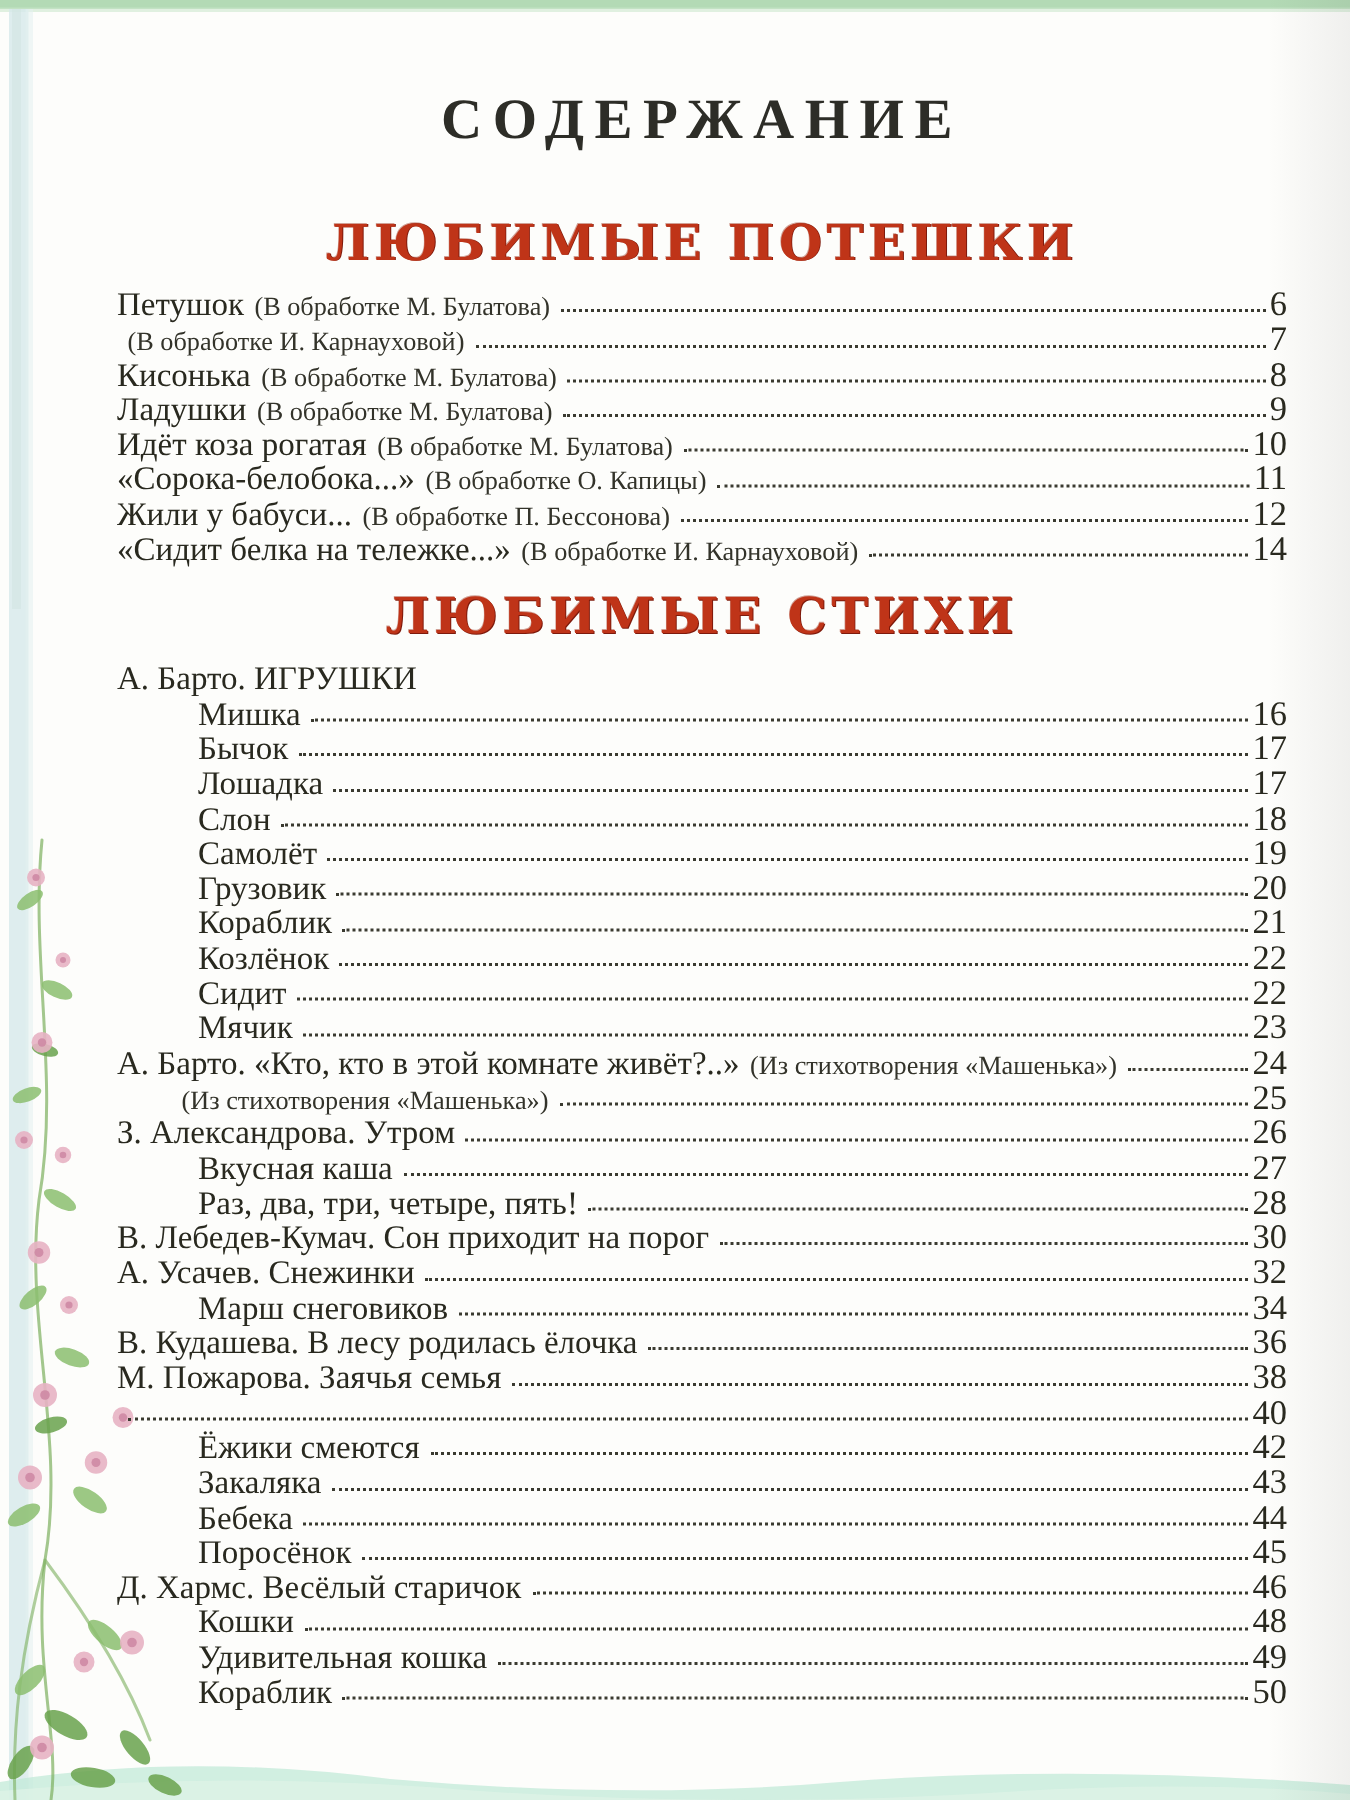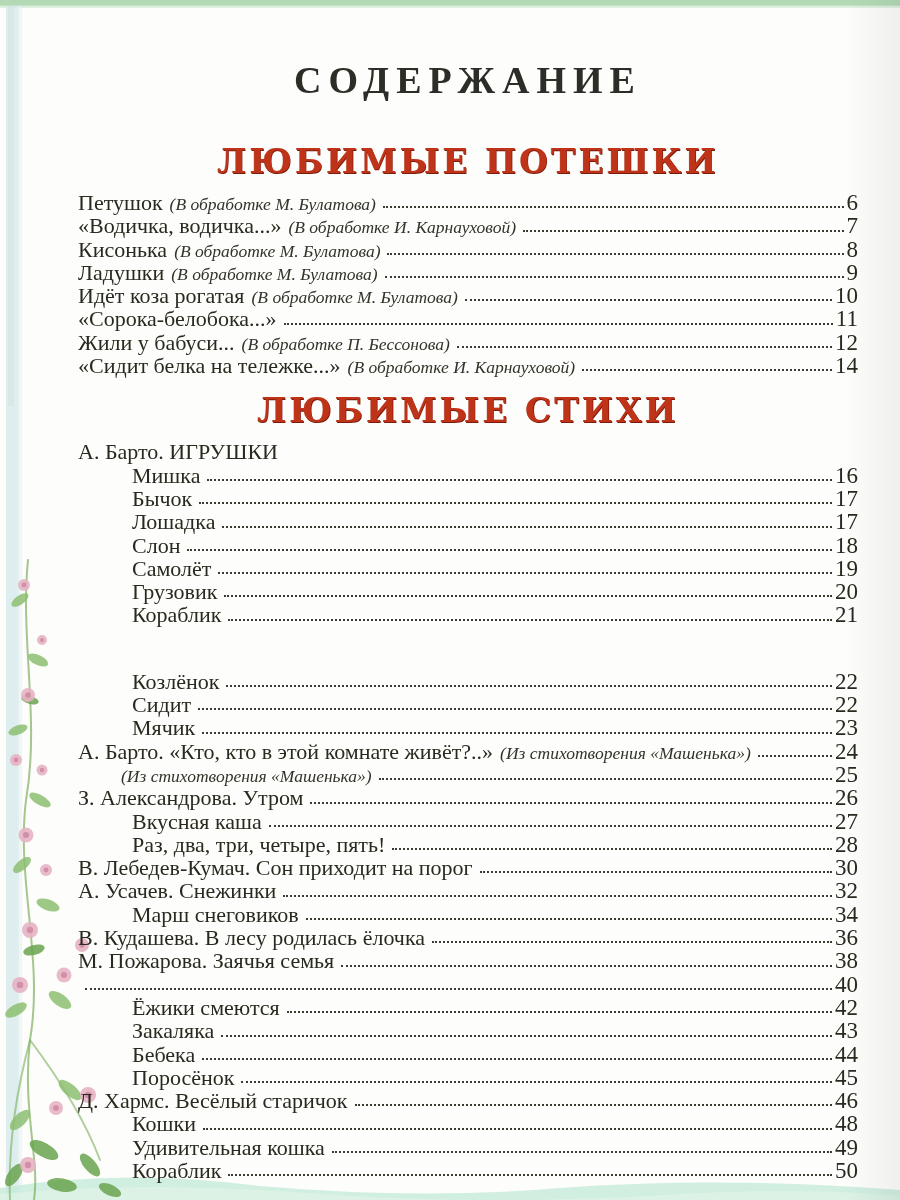--- a/index.html
+++ b/index.html
@@ -37,21 +37,21 @@
   }
   .section-heading.first{margin-top:40px;}
   .section-heading.second{margin-top:14px;}
   .entries{margin-top:10px;}
   .toc-row{
     display:flex;align-items:baseline;
     height:23.3px;line-height:23.3px;
     white-space:nowrap;
   }
   .toc-row .t{font-size:22px;}
-  .toc-row .n{font-size:17.5px;font-style:italic;margin-left:7px;color:#33332a;text-align:center;}
+  .toc-row .n{font-size:17.5px;margin-left:7px;color:#33332a;text-align:center;}
   .toc-row .leader{
     flex:1 1 auto;min-width:8px;height:0;
     border-bottom:2.6px dotted #3a3a30;
     align-self:flex-end;
     margin:0 3px 6px 7px;
   }
   .toc-row .pg{font-size:23px;text-align:right;flex:0 0 auto;}
 </style>
 </head>
 <body>
@@ -144,21 +144,20 @@
 
     <h2 class="section-heading first">ЛЮБИМЫЕ ПОТЕШКИ</h2>
     <div class="entries">
         <div class="toc-row">
           <span class="t">Петушок</span>
           <span class="n">(В обработке М. Булатова)</span>
           <span class="leader"></span>
           <span class="pg">6</span>
         </div>
         <div class="toc-row">
-          <span class="t">«Водичка, водичка...»</span>
           <span class="n">(В обработке И. Карнауховой)</span>
           <span class="leader"></span>
           <span class="pg">7</span>
         </div>
         <div class="toc-row">
           <span class="t">Кисонька</span>
           <span class="n">(В обработке М. Булатова)</span>
           <span class="leader"></span>
           <span class="pg">8</span>
         </div>
@@ -169,20 +168,21 @@
           <span class="pg">9</span>
         </div>
         <div class="toc-row">
           <span class="t">Идёт коза рогатая</span>
           <span class="n">(В обработке М. Булатова)</span>
           <span class="leader"></span>
           <span class="pg">10</span>
         </div>
         <div class="toc-row">
           <span class="t">«Сорока-белобока...»</span>
+          <span class="n">(В обработке О. Капицы)</span>
           <span class="leader"></span>
           <span class="pg">11</span>
         </div>
         <div class="toc-row">
           <span class="t">Жили у бабуси...</span>
           <span class="n">(В обработке П. Бессонова)</span>
           <span class="leader"></span>
           <span class="pg">12</span>
         </div>
         <div class="toc-row">
@@ -226,21 +226,21 @@
         <div class="toc-row" style="padding-left: 54px;">
           <span class="t">Грузовик</span>
           <span class="leader"></span>
           <span class="pg">20</span>
         </div>
         <div class="toc-row" style="padding-left: 54px;">
           <span class="t">Кораблик</span>
           <span class="leader"></span>
           <span class="pg">21</span>
         </div>
-        <div class="toc-row" style="padding-left: 54px; margin-top: 43px;">
+        <div class="toc-row" style="padding-left: 54px;">
           <span class="t">Козлёнок</span>
           <span class="leader"></span>
           <span class="pg">22</span>
         </div>
         <div class="toc-row" style="padding-left: 54px;">
           <span class="t">Сидит</span>
           <span class="leader"></span>
           <span class="pg">22</span>
         </div>
         <div class="toc-row" style="padding-left: 54px;">

